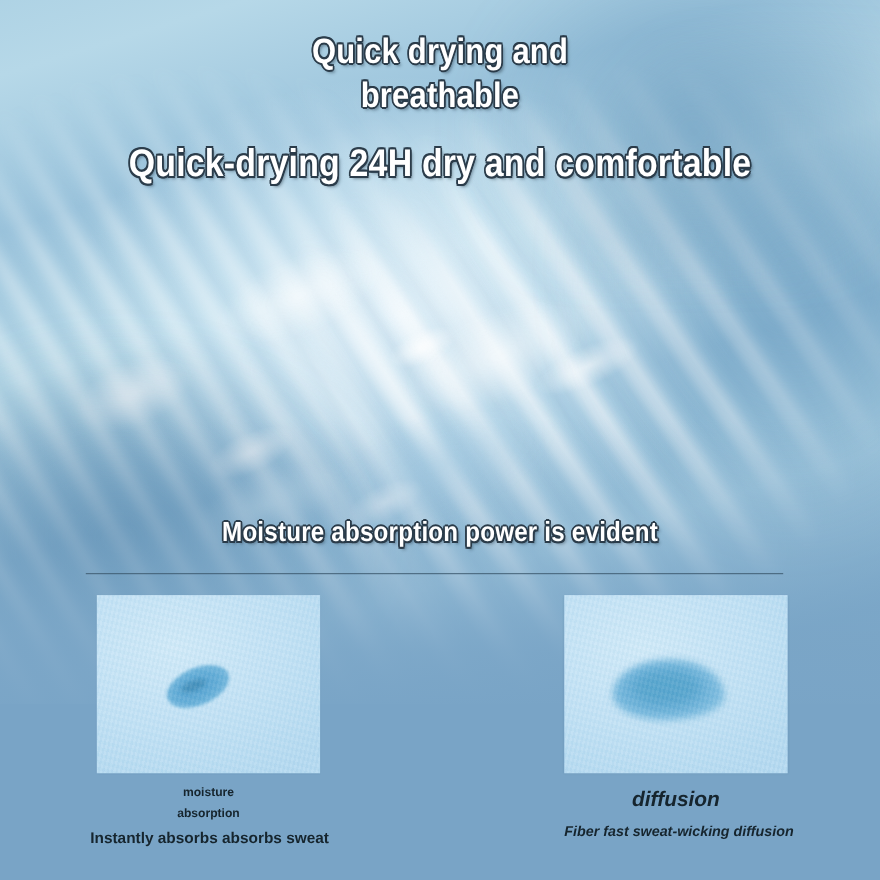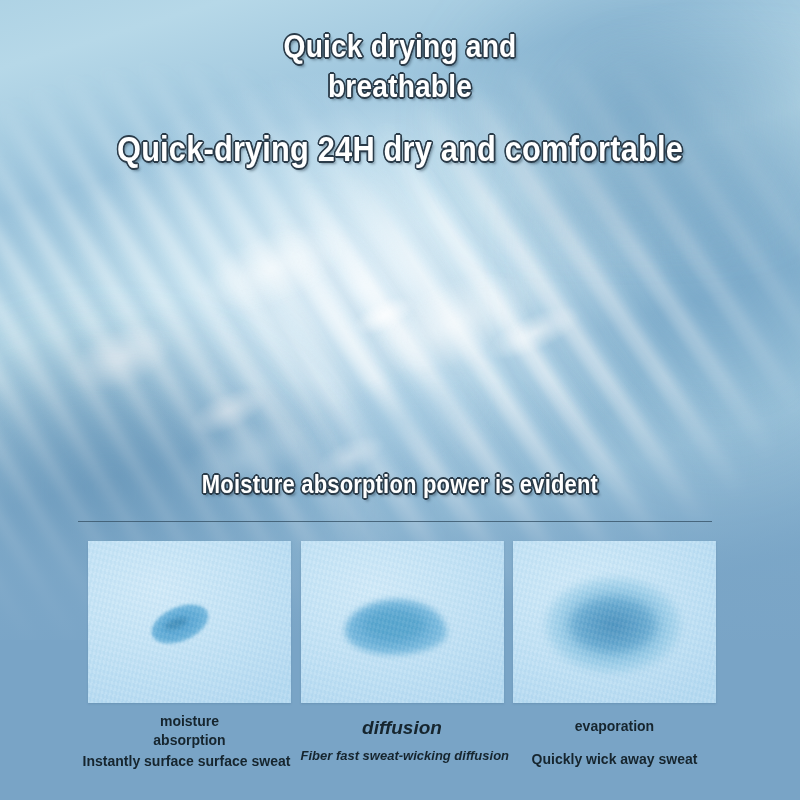--- a/index.html
+++ b/index.html
@@ -311,21 +311,21 @@
     white-space: pre-line;
   }
   .caption-sub {
     display: block;
     font-weight: 700;
     white-space: nowrap;
   }
 
   
   .stage-1 .caption { margin-top: 9px; }
-  .stage-1 .caption-title { font-size: 14px; line-height: 19px; text-align: center; }
+  .stage-1 .caption-title { font-size: 11px; line-height: 19px; text-align: center; }
   .stage-1 .caption-sub   { font-size: 14px; line-height: 20px; margin-top: 1px; margin-left: -6px; }
 
   .stage-2 .caption { margin-top: 13px; font-style: italic; }
   .stage-2 .caption-title { font-size: 19px; line-height: 24px; }
   .stage-2 .caption-sub   { font-size: 13px; line-height: 19px; margin-top: 6px; text-align: right; }
 
   .stage-3 .caption { margin-top: 14px; }
   .stage-3 .caption-title { font-size: 14px; line-height: 19px; }
   .stage-3 .caption-sub   { font-size: 14px; line-height: 20px; margin-top: 13px; }
 </style>
@@ -359,41 +359,31 @@
   <div class="stages">
 
     <div class="stage stage-1">
       <div class="swatch">
         <div class="stain stain-absorption"></div>
         <div class="stain stain-absorption-core"></div>
       </div>
       <div class="caption">
         <span class="caption-title">moisture
 absorption</span>
-        <span class="caption-sub">Instantly surface surface sweat</span>
+        <span class="caption-sub">Instantly absorbs absorbs sweat</span>
       </div>
     </div>
 
     <div class="stage stage-2">
       <div class="swatch">
         <div class="stain stain-diffusion"></div>
         <div class="stain stain-diffusion-core"></div>
       </div>
       <div class="caption">
         <span class="caption-title">diffusion</span>
         <span class="caption-sub">Fiber fast sweat-wicking diffusion</span>
       </div>
     </div>
 
-    <div class="stage stage-3">
-      <div class="swatch">
-        <div class="stain stain-evaporation"></div>
-        <div class="stain stain-evaporation-core"></div>
-      </div>
-      <div class="caption">
-        <span class="caption-title">evaporation</span>
-        <span class="caption-sub">Quickly wick away sweat</span>
-      </div>
-    </div>
 
   </div>
 
 </div>
 
 </body></html>

